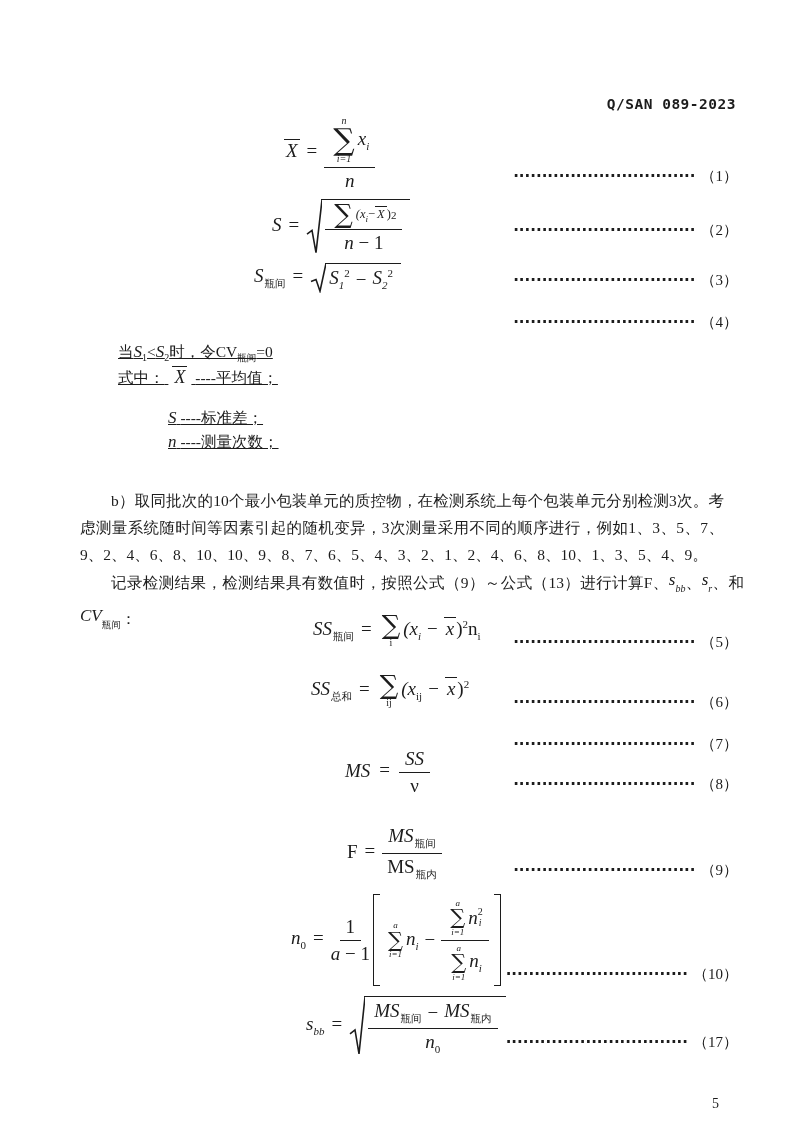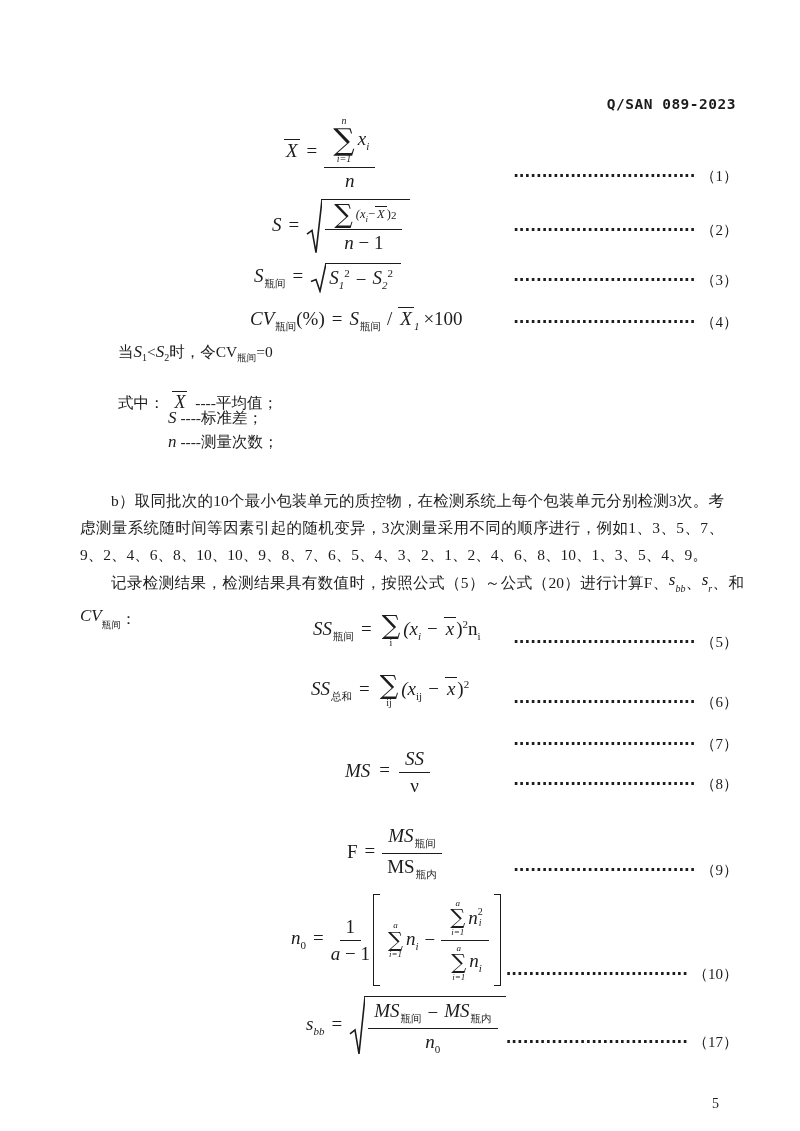--- a/index.html
+++ b/index.html
@@ -55,21 +55,21 @@
   .binner{display:inline-flex;align-items:center;padding:4px 5px;}
 
   .ssk{display:inline-flex;flex-direction:column;line-height:1.05;font-size:10px;vertical-align:middle;}
   .ssk .s2{font-style:normal;}
   .ssk .si{font-style:italic;}
 
   .small{font-size:12.5px;}
   .small sub{font-size:9px;}
 
   
-  .tline{position:absolute;font-size:15.5px;white-space:nowrap;}
+  .tline{position:absolute;font-size:15.5px;white-space:nowrap;text-decoration:underline;}
   .para{position:absolute;font-size:15.5px;line-height:27px;text-align:justify;text-indent:2em;}
   .imath{font-size:17px;font-style:italic;}
   .raise{vertical-align:3px;}
 </style>
 </head>
 <body>
 
 <div class="page">
 
   <div class="hdr">Q/SAN 089-2023</div>
@@ -137,51 +137,48 @@
         </span>
       </span>
     </span>
     <span class="leader" style="bottom:8px">
         <span class="dots">································</span>
         <span class="fno">（3）</span>
       </span>
   </div>
 
   <div class="frow" style="top:302px;height:36px">
-    <span class="fx" style="margin-left:250px">
-      <span class="tm"><span class="it">CV</span><span class="csub">瓶间</span><span class="up">(%)</span></span><span class="eq">=</span><span class="tm"><span class="it">S</span><span class="csub">瓶间</span></span><span class="mop">/</span><span class="tm"><span class="bar"><span class="it">X</span></span><sub class="msub">1</sub></span><span class="up" style="margin-left:4px">×100</span>
-    </span>
     <span class="leader" style="bottom:6px">
         <span class="dots">································</span>
         <span class="fno">（4）</span>
       </span>
   </div>
 
   <div class="tline" style="top:342px;left:118px">
     <span>当</span><span class="imath">S</span><sub style="font-size:10px">1</sub><span>&lt;</span><span class="imath">S</span><sub style="font-size:10px">2</sub><span>时，令CV</span><sub style="font-size:9.5px">瓶间</sub><span>=0</span>
   </div>
 
-  <div class="tline" style="top:391px;left:118px">
+  <div class="tline" style="top:366px;left:118px">
     <span>式中：</span>
     <span class="bar" style="font-size:18px;margin:0 4px"><span class="it">X</span></span>
     <span>----平均值；</span>
   </div>
   <div class="tline" style="top:408px;left:168px">
     <span class="imath">S</span>
     <span>----标准差；</span>
   </div>
   <div class="tline" style="top:432px;left:168px">
     <span class="imath">n</span>
     <span>----测量次数；</span>
   </div>
 
   <div class="para" style="top:487px;left:80px;width:644px">b）取同批次的10个最小包装单元的质控物，在检测系统上每个包装单元分别检测3次。考虑测量系统随时间等因素引起的随机变异，3次测量采用不同的顺序进行，例如1、3、5、7、9、2、4、6、8、10、10、9、8、7、6、5、4、3、2、1、2、4、6、8、10、1、3、5、4、9。</div>
 
   <div class="para" style="top:566px;left:80px;width:664px">
-    <span>记录检测结果，检测结果具有数值时，按照公式（5）～公式（20）进行计算F、</span><span class="imath raise">s</span><sub style="font-size:10px;font-style:italic">bb</sub><span>、</span><span class="imath raise">s</span><sub style="font-size:10px;font-style:italic">r</sub><span>、和</span><span class="imath raise">CV</span><sub style="font-size:9.5px">瓶间</sub><span>：</span>
+    <span>记录检测结果，检测结果具有数值时，按照公式（9）～公式（13）进行计算F、</span><span class="imath raise">s</span><sub style="font-size:10px;font-style:italic">bb</sub><span>、</span><span class="imath raise">s</span><sub style="font-size:10px;font-style:italic">r</sub><span>、和</span><span class="imath raise">CV</span><sub style="font-size:9.5px">瓶间</sub><span>：</span>
   </div>
 
   <div class="frow" style="top:608px;height:46px">
     <span class="fx" style="margin-left:313px">
       <span class="tm"><span class="it">SS</span><span class="csub">瓶间</span></span><span class="eq">=</span><span class="sum nolim">
           <span class="sig">∑</span>
           <span class="lim" style="font-style:normal">i</span>
         </span><span class="tm"><span class="it">(x</span><sub class="msub">i</sub><span class="mop">−</span><span class="bar sm"><span class="it">x</span></span><span class="up">)</span><sup class="msup">2</sup><span class="up">n</span><sub class="msub" style="font-style:normal">i</sub></span>
     </span>
     <span class="leader" style="bottom:2px">

